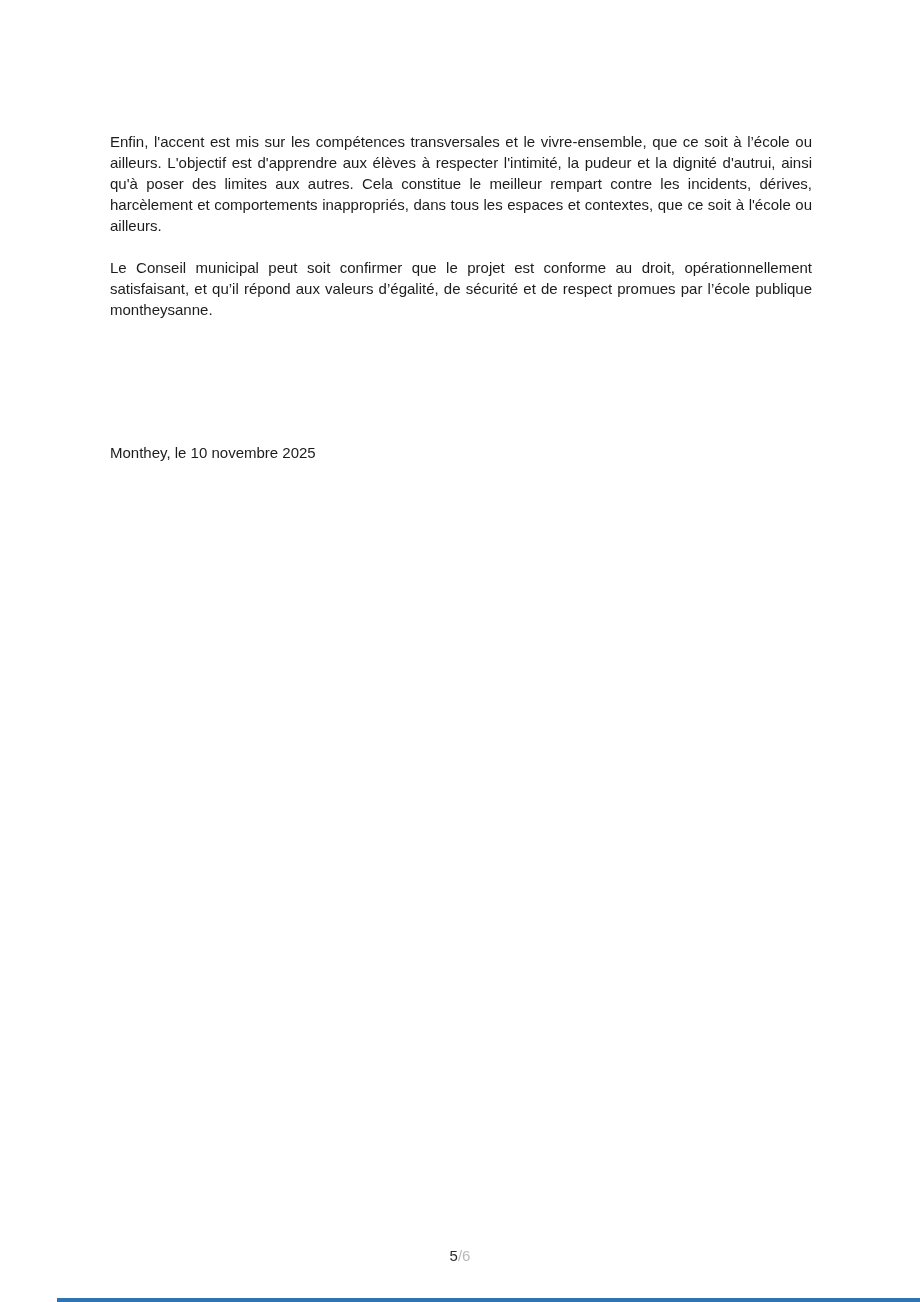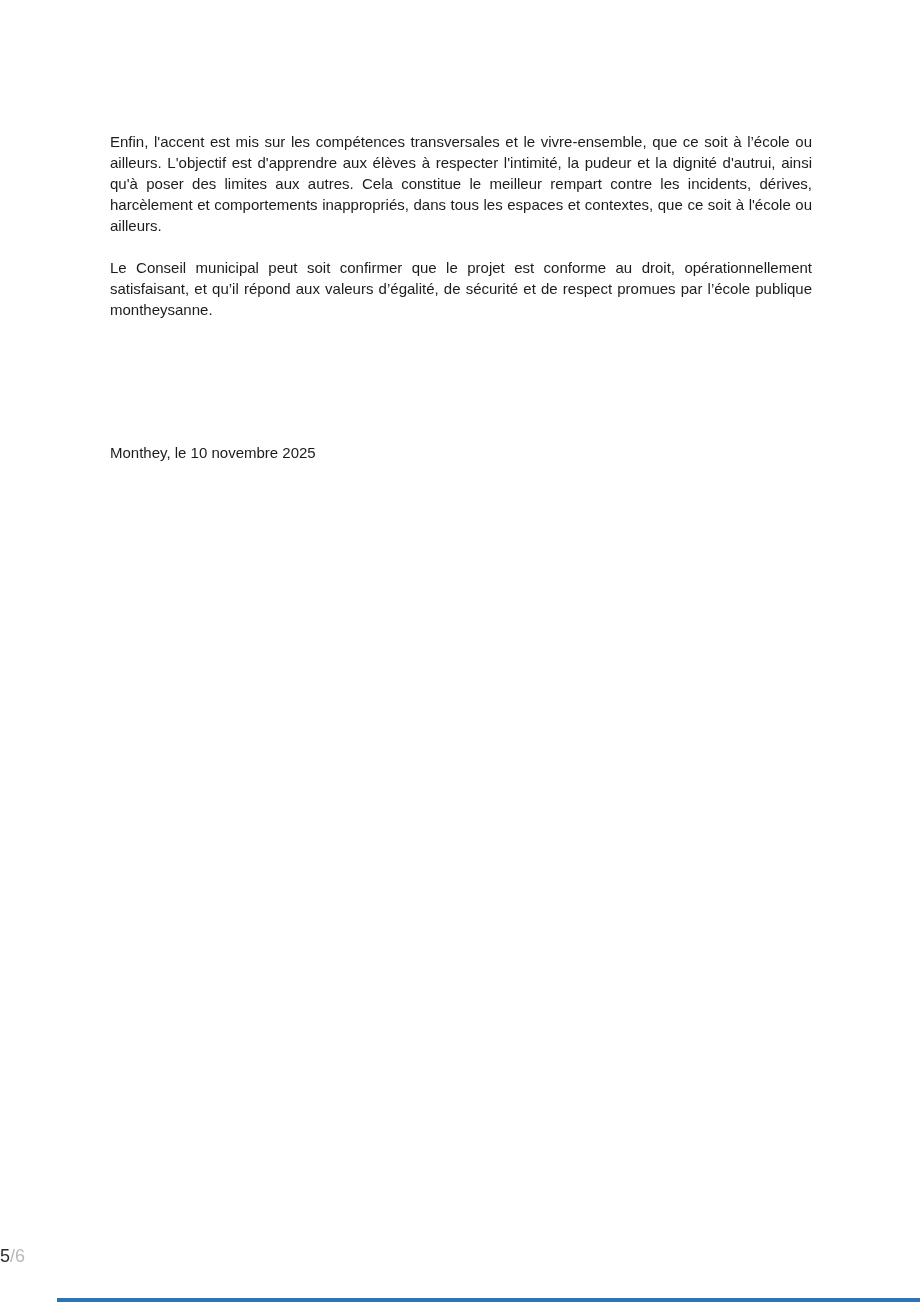--- a/index.html
+++ b/index.html
@@ -38,22 +38,22 @@
     font-size: 15px;
     line-height: 21px;
     color: #1c1c1c;
     text-align: center;
   }
   .footer {
     position: absolute;
     left: 0;
     width: 100%;
     top: 1246px;
-    text-align: left;
-    font-size: 18px;
+    text-align: center;
+    font-size: 15px;
     line-height: 20px;
   }
   .footer .current { color: #2b2b2b; }
   .footer .rest { color: #b8b8b8; }
   .accent-line {
     position: absolute;
     left: 57px;
     right: 0;
     bottom: 0;
     height: 4px;

